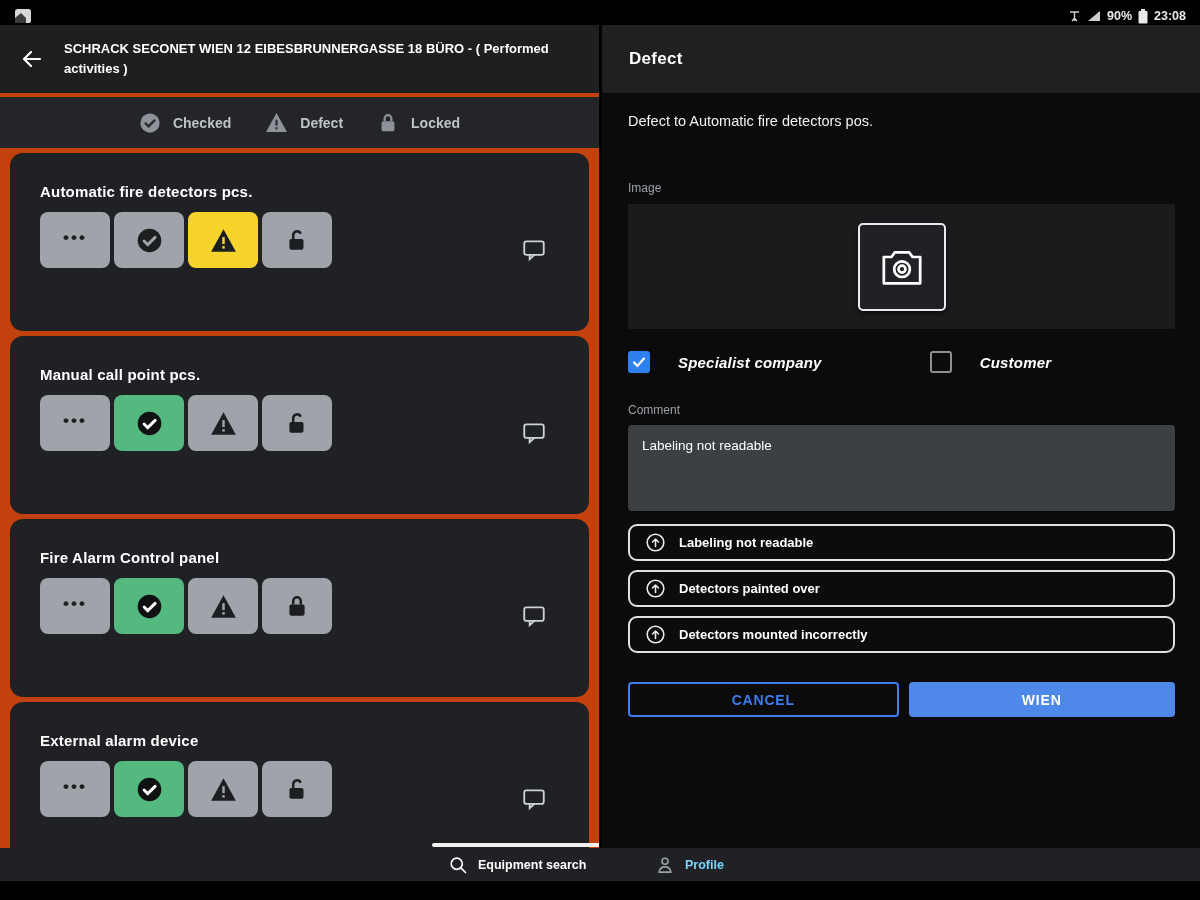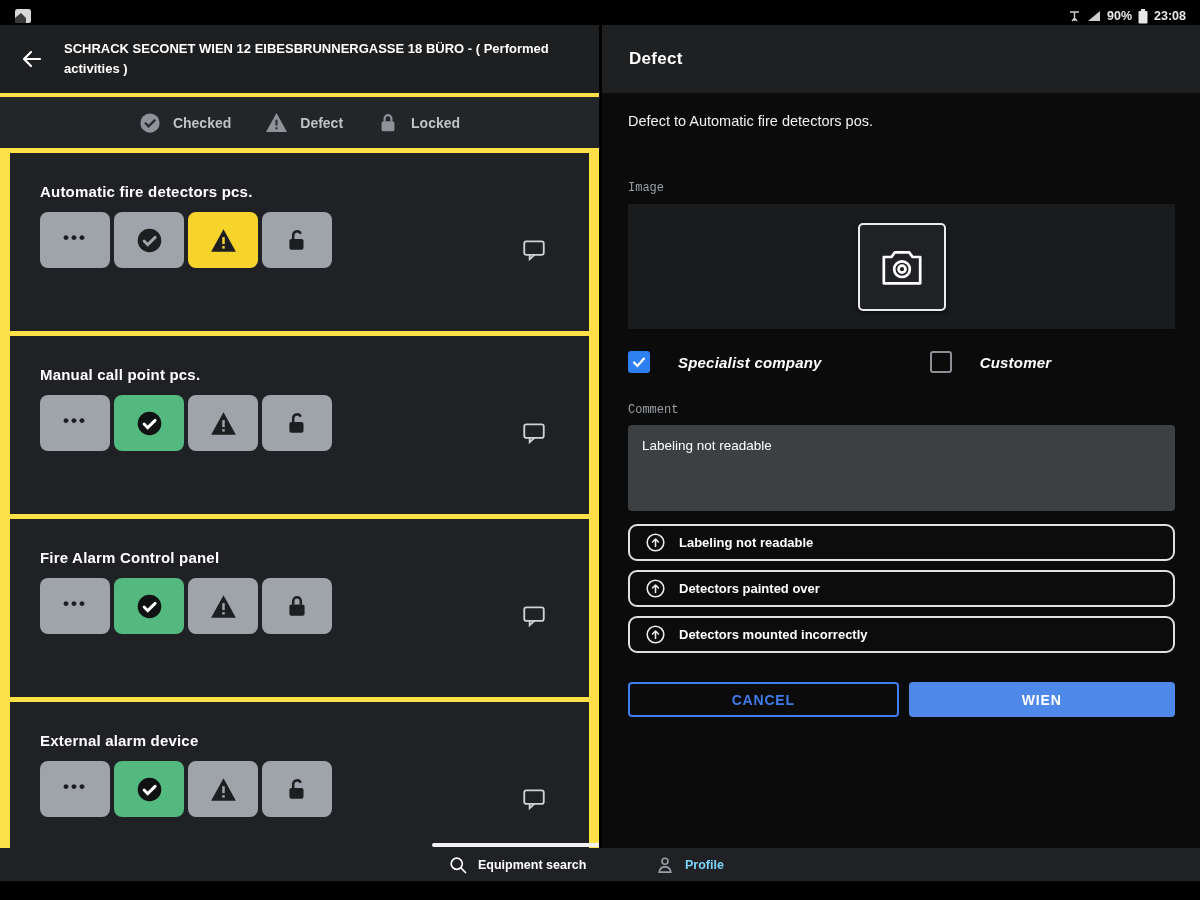--- a/index.html
+++ b/index.html
@@ -5,35 +5,35 @@
   * { margin:0; padding:0; box-sizing:border-box; }
   html,body { width:1200px; height:900px; background:#000; font-family:"Liberation Sans", sans-serif; }
   .screen { position:relative; width:1200px; height:900px; background:#000; overflow:hidden; }
 
   
   .statusbar { position:absolute; top:0; left:0; width:1200px; height:25px; background:#000;
     display:flex; align-items:center; justify-content:space-between; padding:16px 14px; }
   .sb-right { display:flex; align-items:center; gap:6px; color:#e8e8e8; font-size:12.5px; font-weight:bold; }
 
   
-  .left-pane { position:absolute; top:25px; left:0; width:599px; height:823px; background:#fde047; overflow:hidden; }
+  .left-pane { position:absolute; top:25px; left:0; width:599px; height:823px; background:#c2410c; overflow:hidden; }
   .pane-divider { position:absolute; top:25px; left:599px; width:3px; height:823px; background:#000; }
   .right-pane { position:absolute; top:25px; left:602px; width:598px; height:823px; background:#0b0b0c; }
 
   
   .left-header { height:68px; background:#1e1f21; display:flex; align-items:center; gap:18px; padding-left:18px; }
   .back-btn { width:28px; height:28px; display:flex; align-items:center; justify-content:center; flex:0 0 auto; cursor:pointer; }
   .left-title { width:505px; color:#fff; font-size:13px; font-weight:bold; line-height:20px; }
 
   
   .legend { margin-top:4px; height:51px; background:#242528; display:flex; align-items:center; justify-content:center; gap:34px; }
   .legend-item { display:flex; align-items:center; gap:12px; color:#bfc2c6; font-size:14px; font-weight:bold; }
 
   
-  .card { position:relative; margin:5px 10px 0 10px; height:178px; background:#202125; }
+  .card { position:relative; margin:5px 10px 0 10px; height:178px; background:#202125;border-radius:13px; }
   .card-title { padding:30px 0 0 30px; color:#fff; font-size:15px; font-weight:bold; letter-spacing:.2px; }
   .btn-row { display:flex; gap:4px; padding:12px 0 0 30px; }
   .sq-btn { width:70px; height:56px; border-radius:8px; background:#9fa4aa; display:flex; align-items:center; justify-content:center; cursor:pointer; }
   .sq-btn.yellow { background:#f6d42c; }
   .sq-btn.green { background:#53b97e; }
   .dots { font-size:17px; font-weight:bold; color:#1d1e20; letter-spacing:2px; line-height:1; padding-bottom:6px; }
   .comment-btn { position:absolute; right:40px; top:84px; width:28px; height:28px; cursor:pointer; }
 
   
   .scroll-indicator { position:absolute; left:432px; top:818px; width:168px; height:4px; background:#f2f2f2; border-radius:2px; }
@@ -42,21 +42,21 @@
   .nav-item.search { left:448px; color:#fff; }
   .nav-item.profile { left:655px; color:#7dd3fc; }
   .nav-label { font-size:12.5px; font-weight:bold; }
   .bottom-strip { position:absolute; left:0; top:881px; width:1200px; height:19px; background:#000; }
 
   
   .right-header { height:68px; background:#1f2022; display:flex; align-items:center; padding-left:27px;
     color:#fff; font-size:17px; font-weight:bold; letter-spacing:.3px; }
   .right-body { padding:0 25px 0 26px; }
   .subtitle { margin-top:20px; color:#f2f2f2; font-size:14.5px; }
-  .field-label { color:#9aa0a6; font-size:12px;font-family:Liberation Mono, monospace; }
+  .field-label { color:#9aa0a6; font-size:12px; }
   .lbl-image { margin-top:52px; }
   .image-panel { margin-top:9px; height:125px; background:#1a1b1d; display:flex; align-items:center; justify-content:center; }
   .camera-btn { width:88px; height:88px; border:2px solid #e8eaed; border-radius:5px; background:#202124;
     display:flex; align-items:center; justify-content:center; cursor:pointer; box-shadow:0 2px 5px rgba(0,0,0,.6); }
   .lbl-resp { margin-top:30px; }
   .checkbox-row { margin-top:22px; display:flex; align-items:center;font-style:italic; }
   .cb-group { display:flex; align-items:center; gap:28px; }
   .cb-group.second { margin-left:108px;justify-content:center; }
   .checkbox { width:22px; height:22px; border-radius:3px; flex:0 0 auto; cursor:pointer; }
   .checkbox.checked { background:#2e7ff0; display:flex; align-items:center; justify-content:center; }

